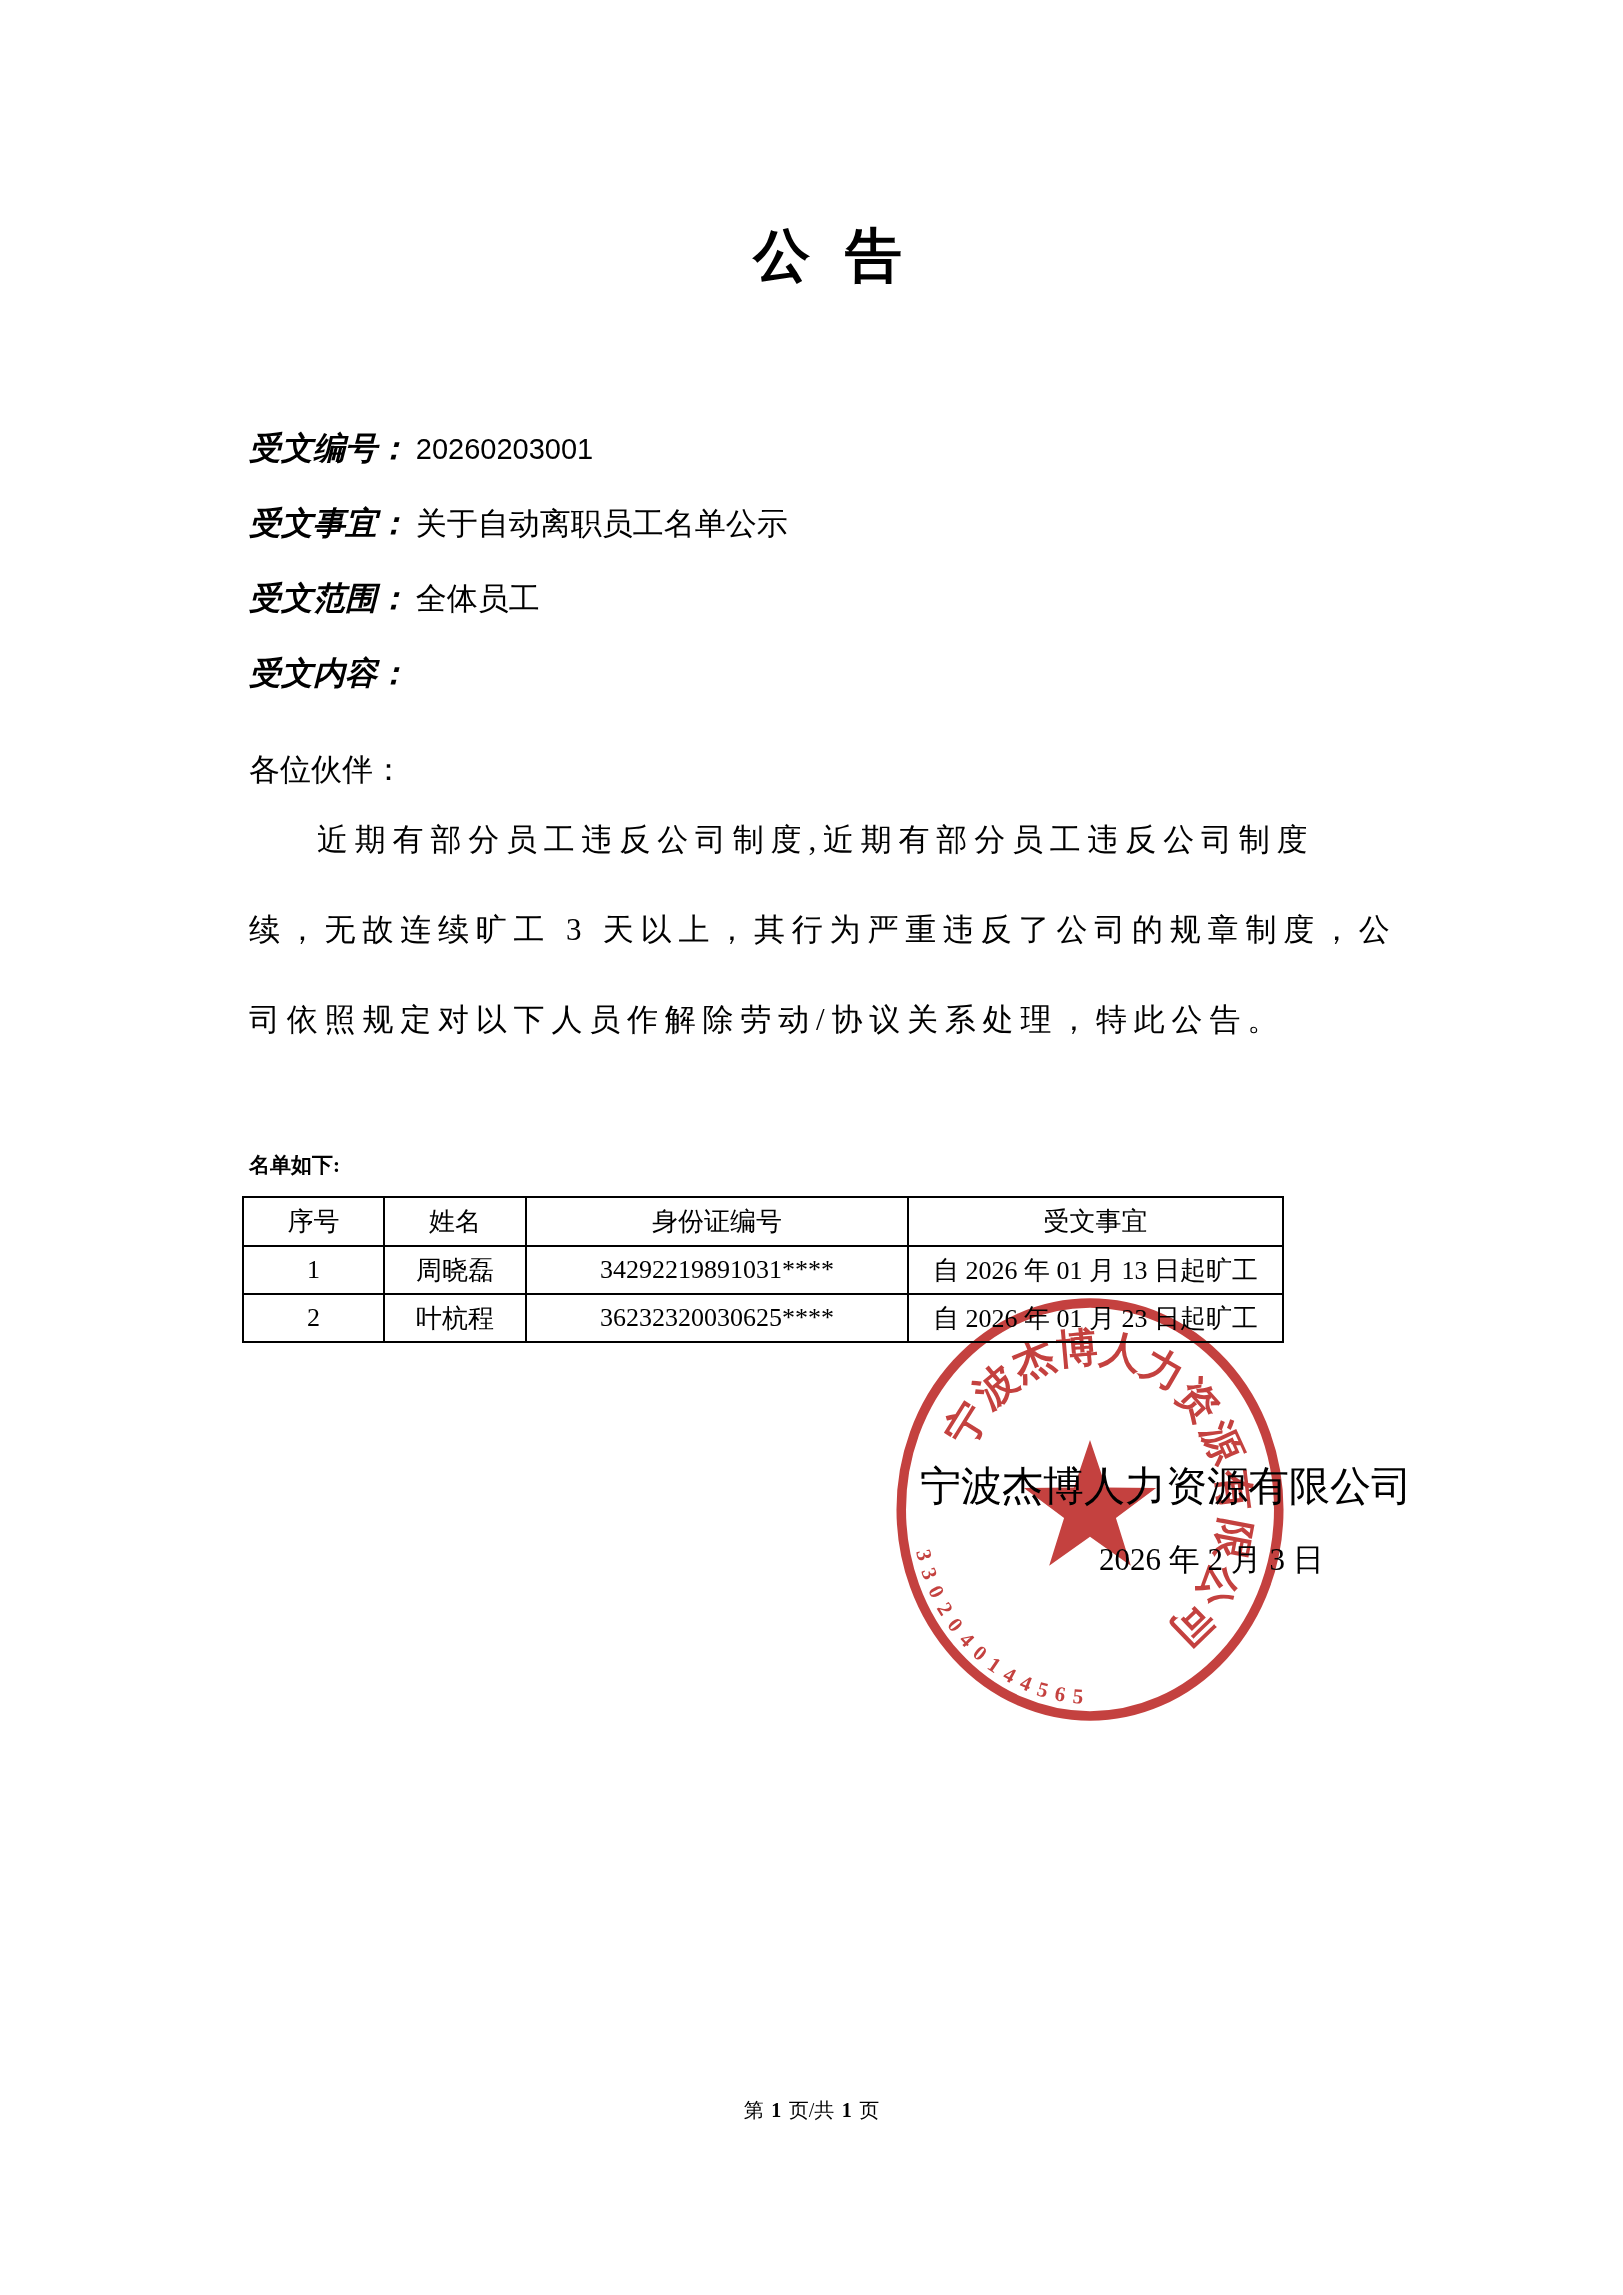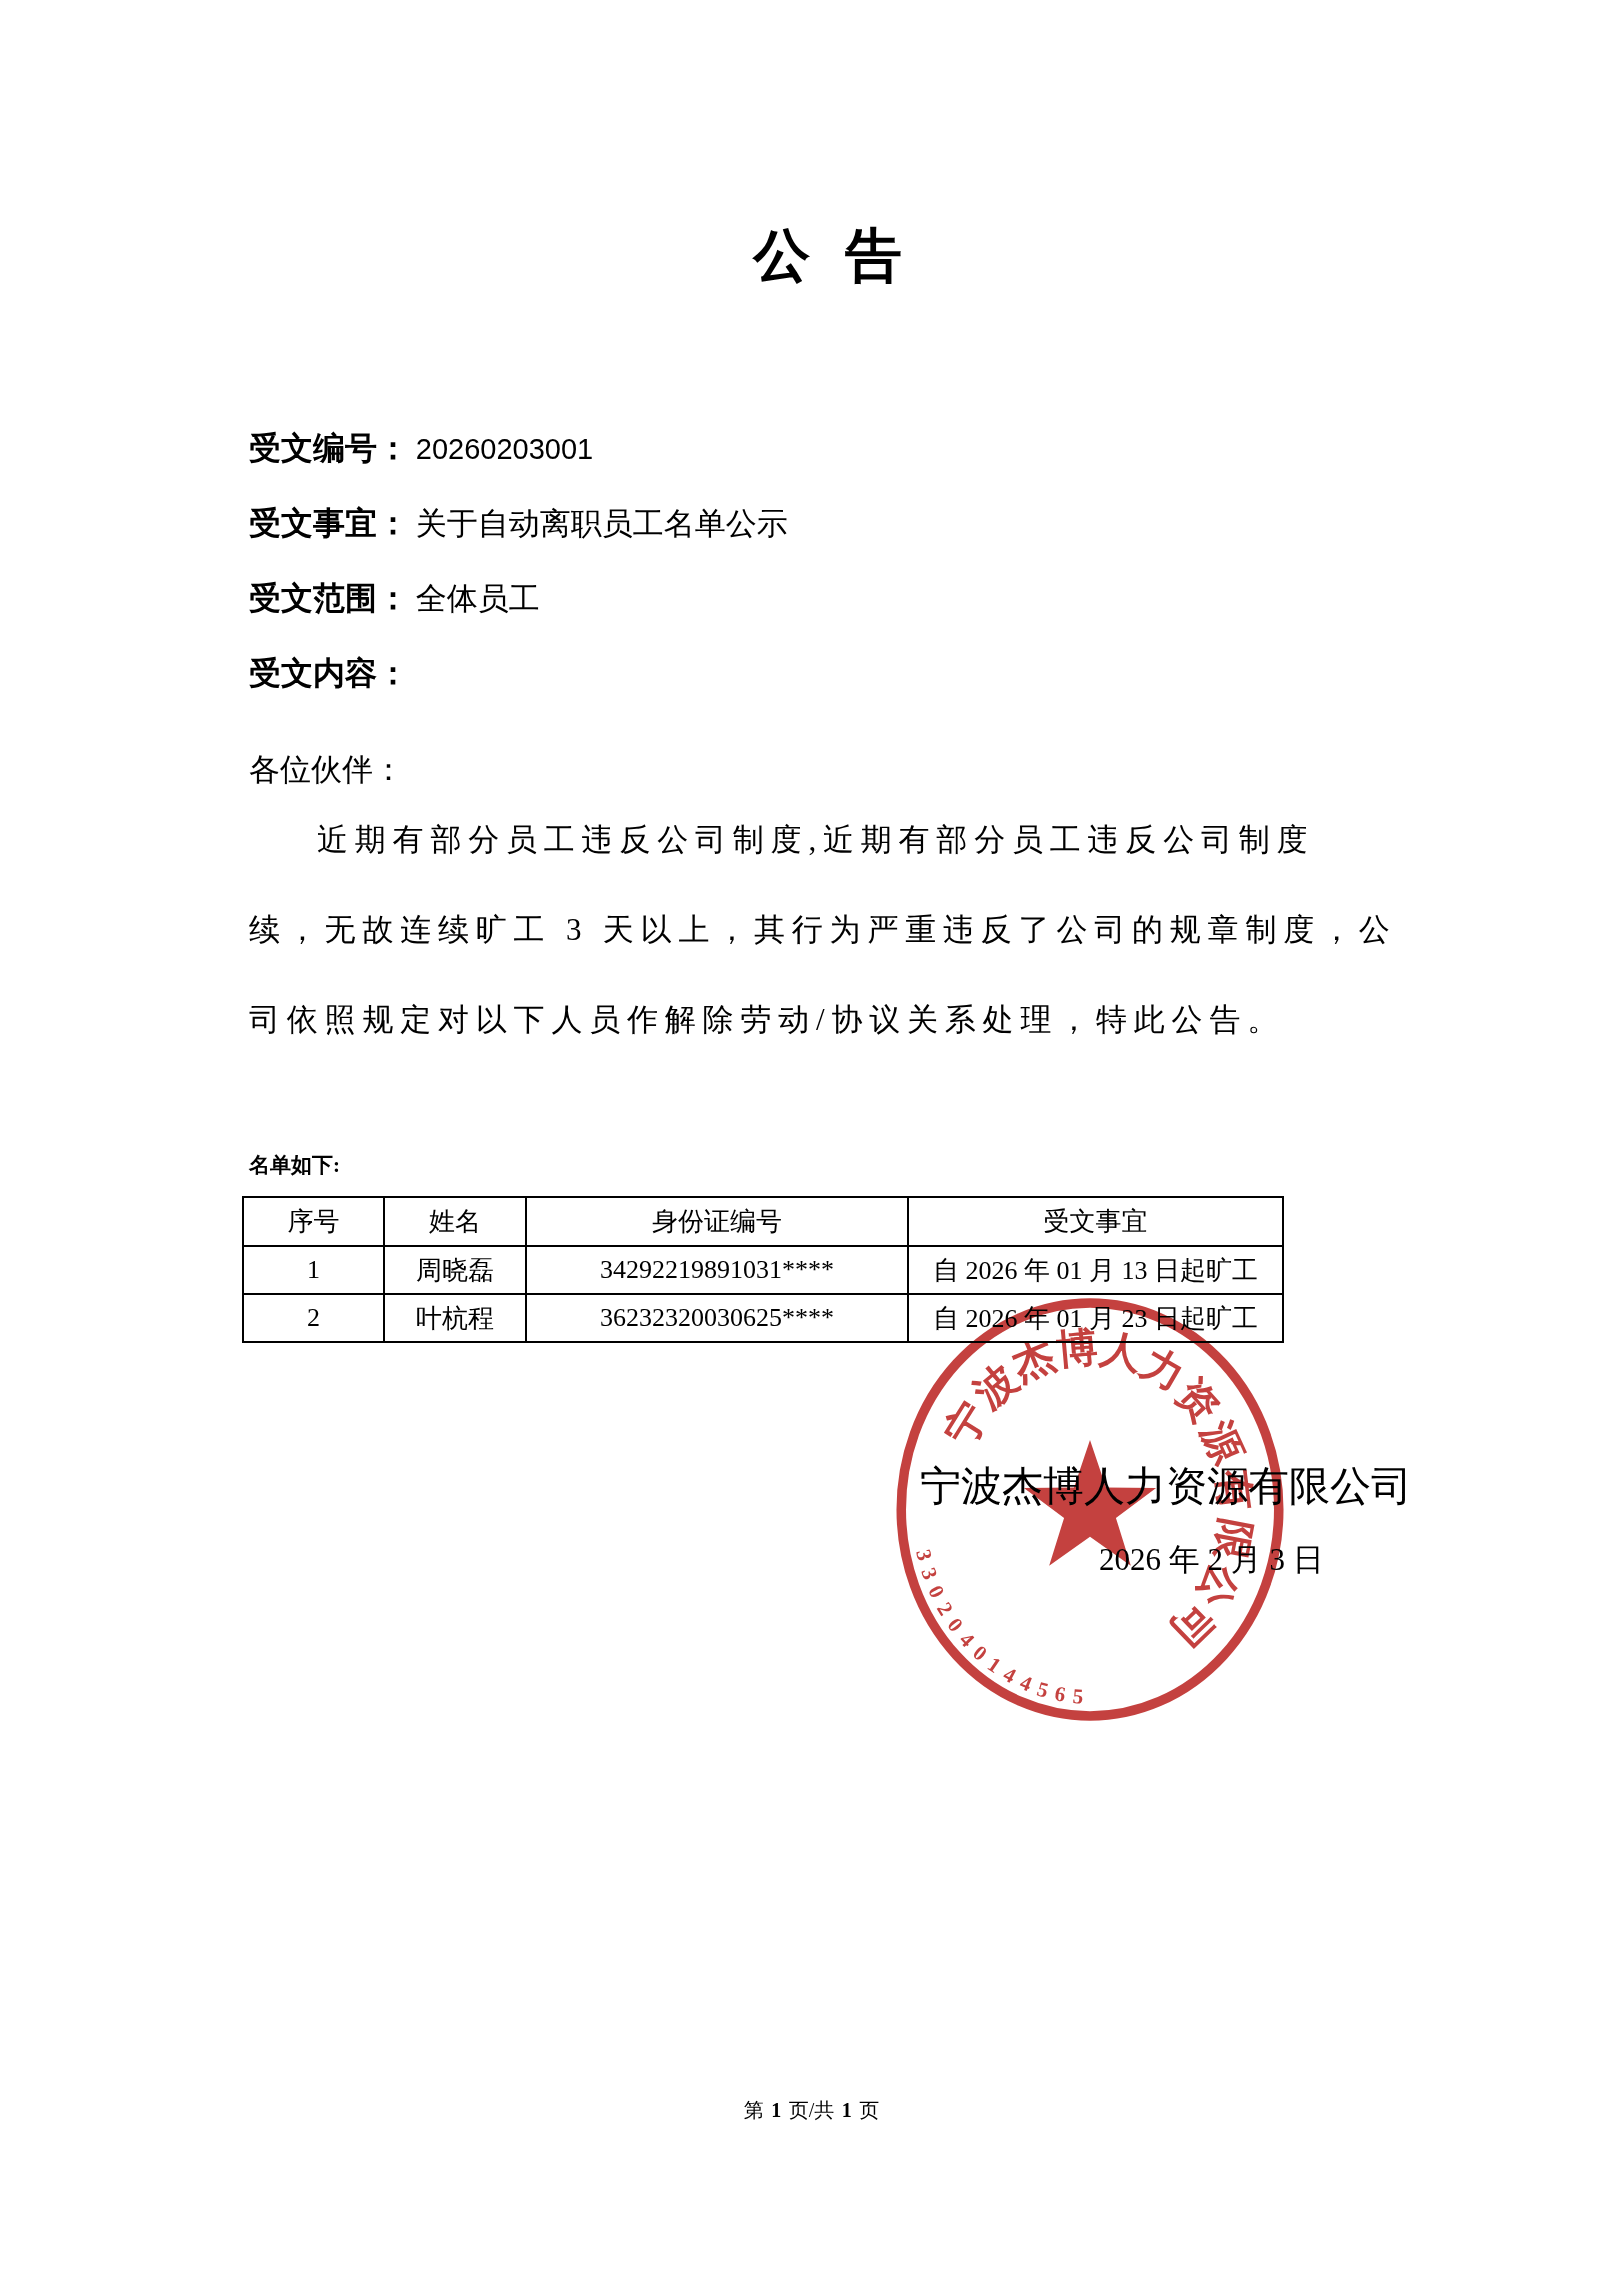--- a/index.html
+++ b/index.html
@@ -14,21 +14,21 @@
   }
   .doc-title{
     position:absolute;top:202px;left:0;width:100%;
     text-align:center;
     font-size:57px;font-weight:700;
     word-spacing:20.5px;
     margin:16px;
   }
   .meta-section{position:absolute;left:249px;top:428px;}
   .meta-row{height:41px;line-height:41px;margin-bottom:34px;white-space:nowrap;}
-  .meta-label{font-size:32px;font-weight:700;}
+  .meta-label{font-size:32px;font-weight:700;font-style:italic;}
   .meta-value{font-size:31px;margin-left:6.8px;}
   .meta-value.sans{font-family:"Liberation Sans","DejaVu Sans",sans-serif;font-size:29px;margin-top:44px;}
   .salutation{position:absolute;left:249px;top:728px;font-size:31px;line-height:41px;margin-top:21px;}
   .paragraph{position:absolute;left:249px;top:818px;width:1159px;}
   .para-line{
     font-size:31px;line-height:44px;letter-spacing:6.8px;
     margin-bottom:46px;white-space:nowrap;
   }
   .para-line.indent{text-indent:68px;}
   .list-caption{position:absolute;left:249px;top:1151px;font-size:21px;font-weight:700;}

